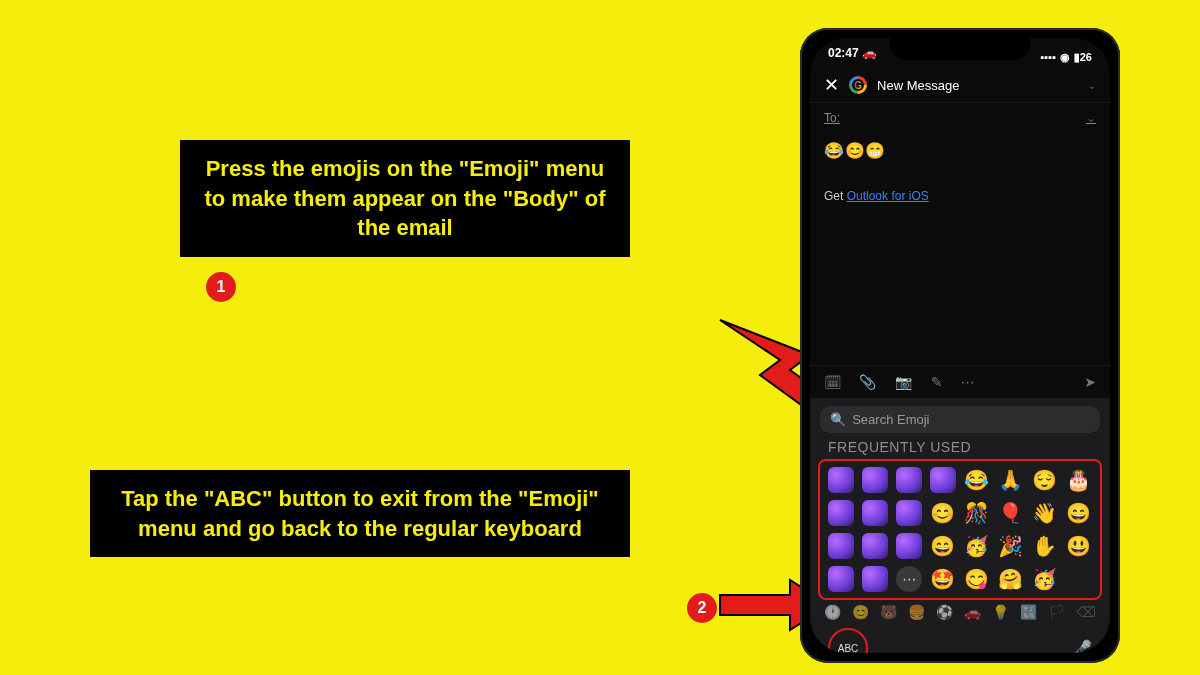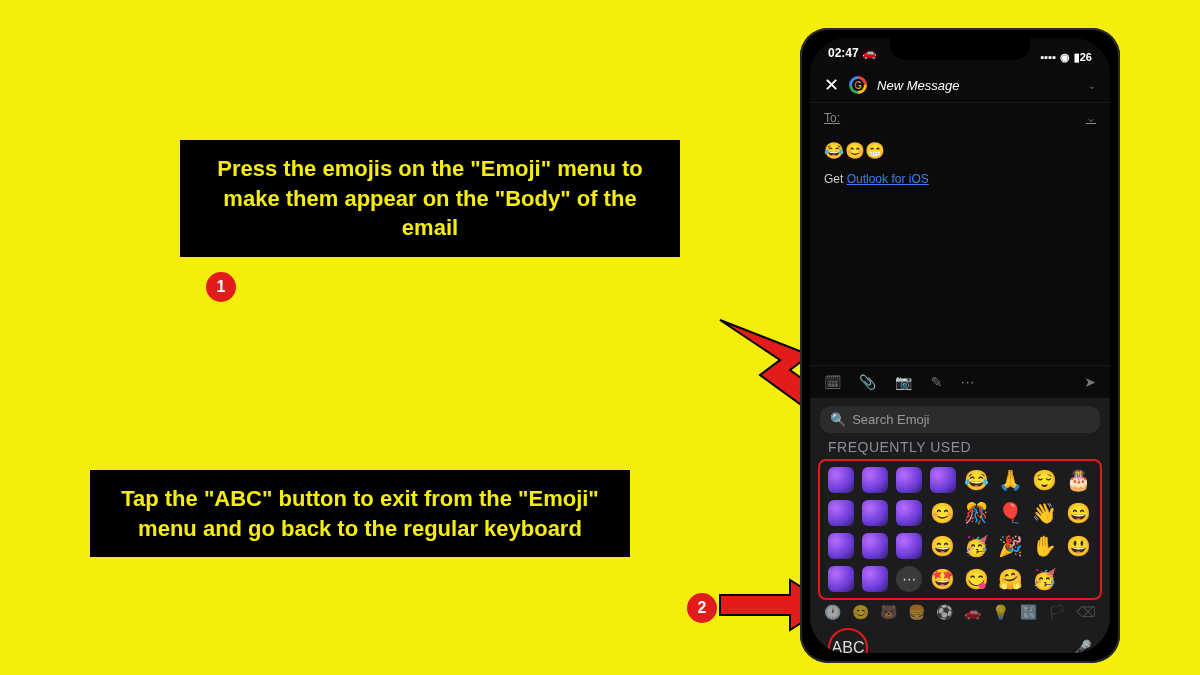--- a/index.html
+++ b/index.html
@@ -13,21 +13,21 @@
   }
   .callout {
     position: absolute;
     background: #000;
     color: #f5ed0c;
     font-weight: 700;
     text-align: center;
     padding: 14px 20px;
     line-height: 1.35;
   }
-  .callout-1 { left: 180px; top: 140px; width: 500px; font-size: 22px; }
+  .callout-1 { left: 180px; top: 140px; width: 450px; font-size: 22px; }
   .callout-2 { left: 90px; top: 470px; width: 540px; font-size: 22px; }
   .badge {
     position: absolute;
     width: 30px; height: 30px;
     border-radius: 50%;
     background: #e21b1b;
     color: #fff;
     font-weight: 700;
     display: flex;
     align-items: center;
@@ -82,35 +82,35 @@
   }
   .close-x { font-size: 18px; font-weight: 300; }
   .g-logo {
     width: 18px; height: 18px; border-radius: 50%;
     background: conic-gradient(#ea4335 0 25%, #fbbc05 0 50%, #34a853 0 75%, #4285f4 0 100%);
     display:flex;align-items:center;justify-content:center;font-size:10px;font-weight:700;
     position:relative;
   }
   .g-logo::after{content:"";position:absolute;inset:3px;background:#0b0b0b;border-radius:50%;}
   .g-logo span{position:relative;z-index:1;background:linear-gradient(90deg,#4285f4,#ea4335,#fbbc05,#34a853);-webkit-background-clip:text;color:transparent;}
-  .header-title { font-size: 13px; font-style: italic; }
+  .header-title { font-size: 13px; }
   .chev-down { margin-left: auto; color: #666; font-size: 10px; }
   .field {
     padding: 8px 14px;
     color: #888;
     font-size: 12px;
     border-top: 1px solid #1a1a1a;
     display:flex;justify-content:space-between;align-items:center;text-decoration:underline;
   }
   .body-area {
     padding: 8px 14px;
     font-size: 14px;
   }
   .body-emojis { font-size: 16px; letter-spacing: 1px; }
-  .sig { margin-top: 12px; font-size: 12px; color: #ccc; }
+  .sig { margin-top: 29px; font-size: 12px; color: #ccc; }
   .sig a { color: #3b82f6; text-decoration: underline; }
   .toolbar {
     position: absolute;
     left: 0; right: 0;
     bottom: 255px;
     display: flex;
     gap: 18px;
     padding: 8px 14px;
     color: #777;
     font-size: 14px;
@@ -171,21 +171,21 @@
   }
   .cat-row span { opacity: 0.6; }
   .bottom-row {
     display: flex;
     justify-content: space-between;
     align-items: center;
     padding: 6px 18px 10px;
   }
   .abc-btn {
     color: #ddd;
-    font-size: 16px;
+    font-size: 10px;
     border: 2px solid #e21b1b;
     border-radius: 50%;
     width: 40px; height: 40px;
     display:flex;align-items:center;justify-content:center;
   }
   .mic { color: #ddd; font-size: 16px; }
   .arrow-1 {
     position:absolute;
     left: 720px; top: 320px;
   }

